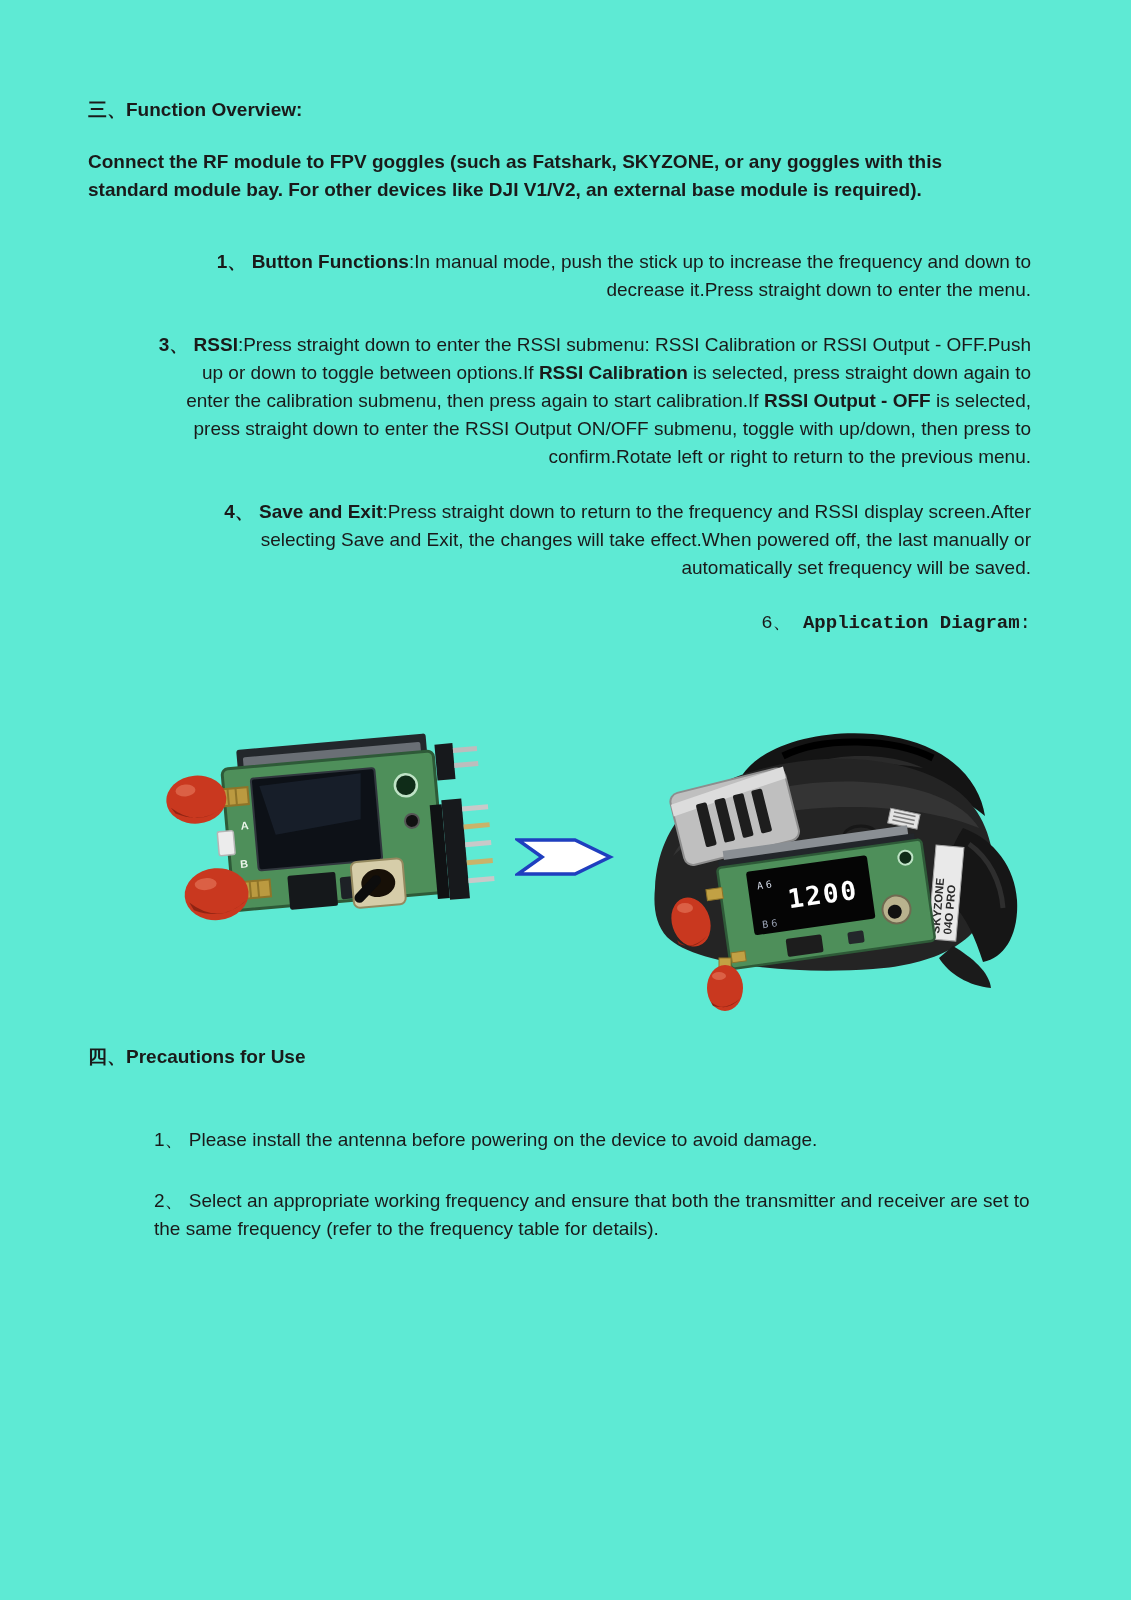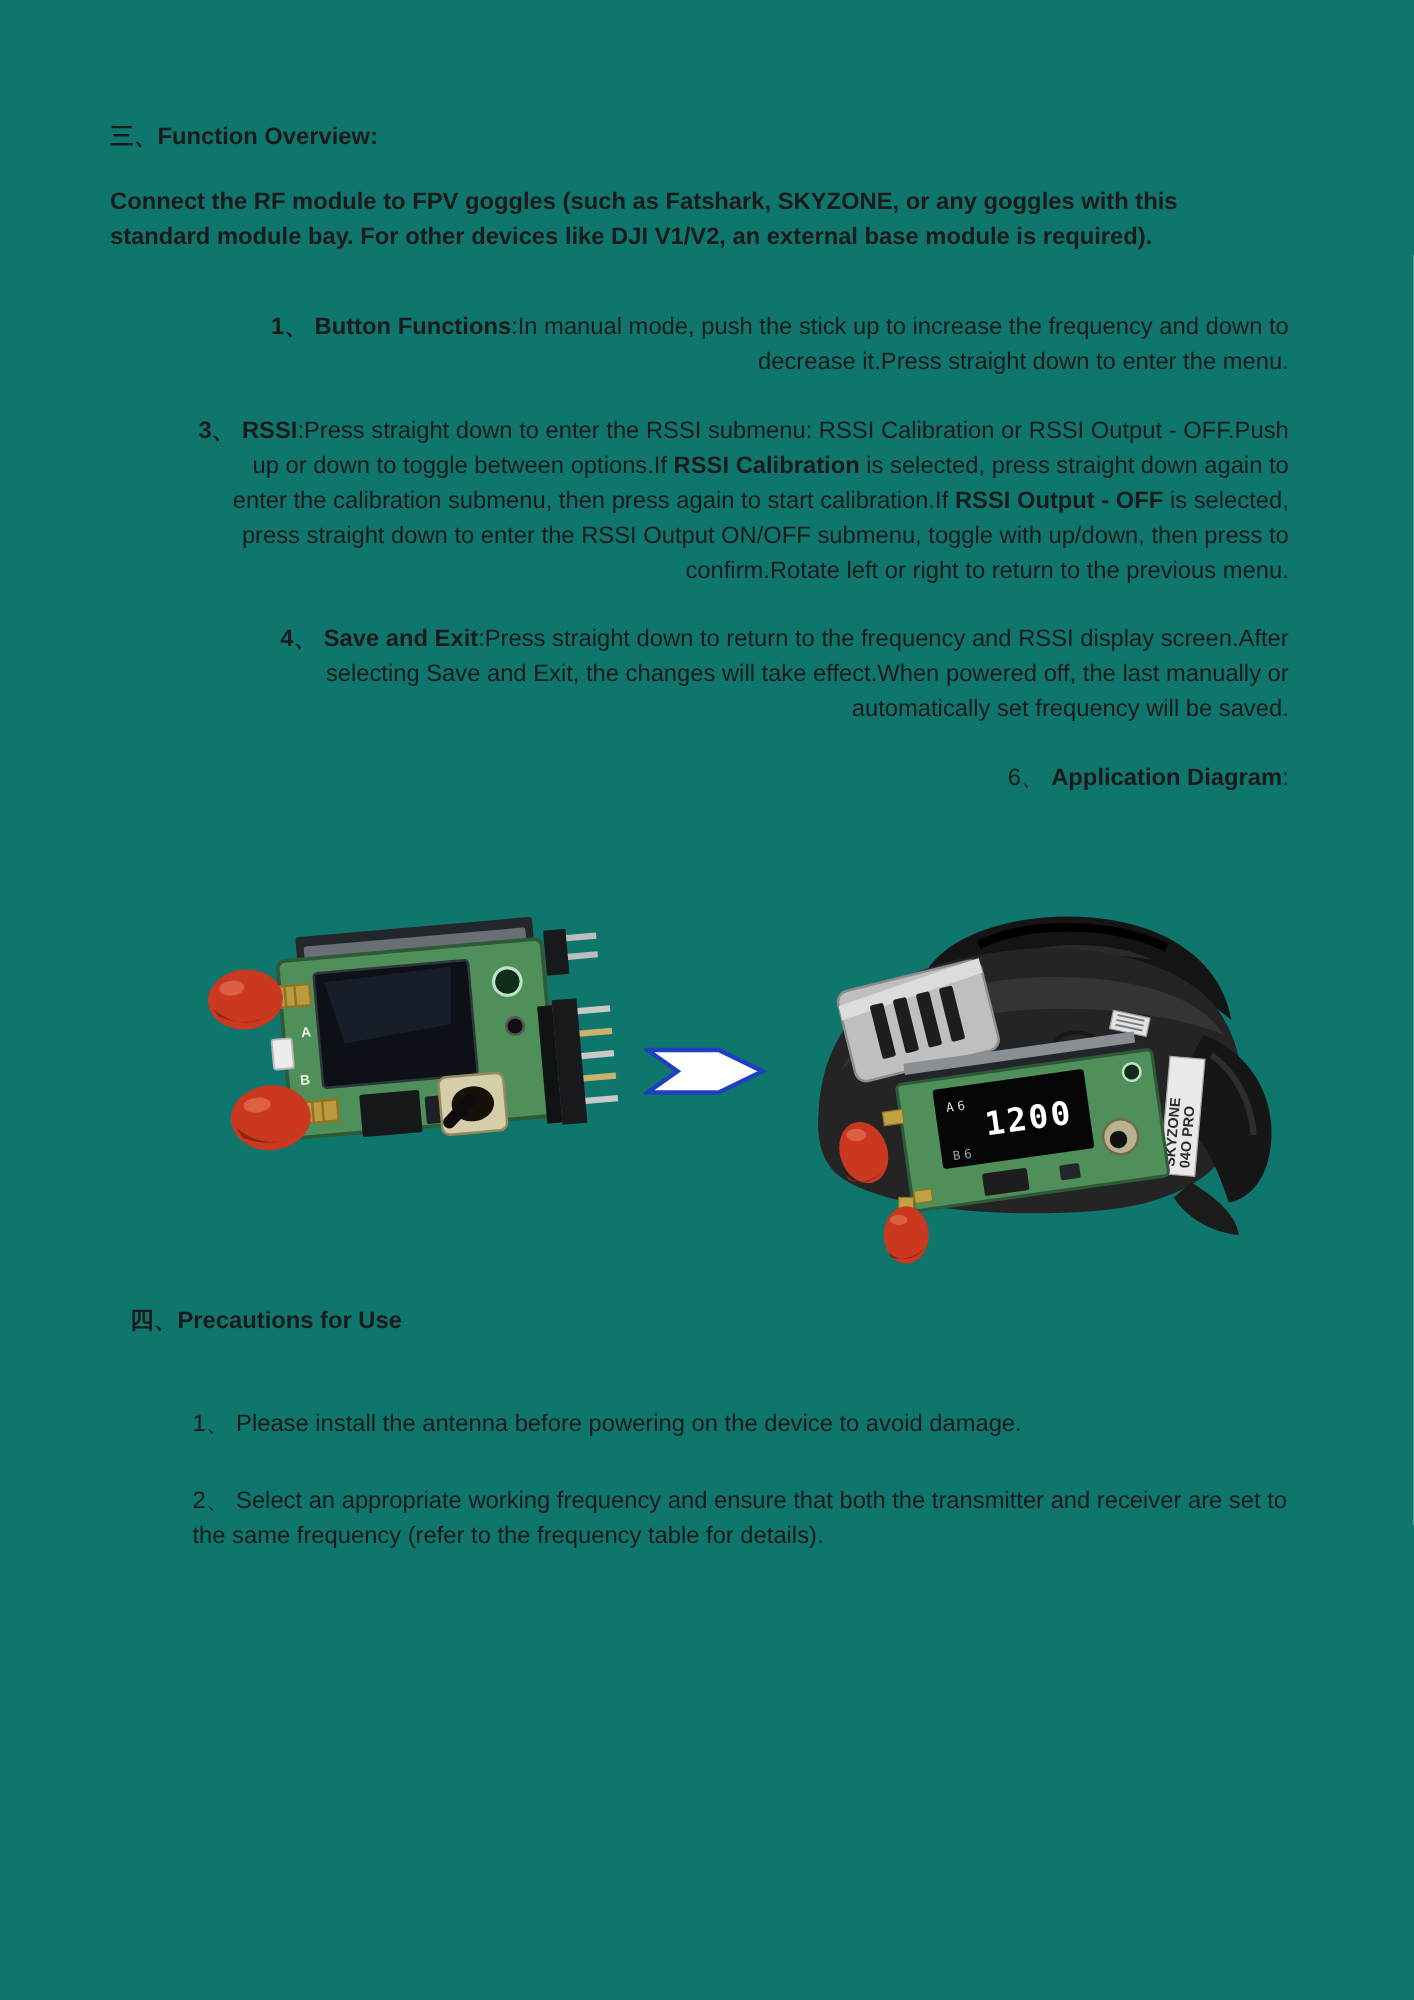--- a/index.html
+++ b/index.html
@@ -14,54 +14,54 @@
     font-family: "Liberation Sans", "DejaVu Sans", sans-serif;
     color: #1a1a1a;
     font-size: 19px;
     line-height: 28px;
   }
   .page {
     box-sizing: border-box;
     width: 1131px;
     height: 1600px;
     padding: 96px 100px 0 88px;
-    background: #0f766e;
+    background: #5eead4;
   }
   .b { font-weight: bold; }
   h2.doc-heading {
     font-size: 19px;
     line-height: 28px;
     font-weight: bold;
     margin: 0 0 24px 0;
   }
   p.intro {
     margin: 0 0 44px 0;
     max-width: 930px;
     font-weight: bold;
   }
   .item {
     margin: 0 0 27px 66px;
     max-width: 882px;
     text-align: right;
   }
-  .item.last { margin-bottom: 15px; }
+  .item.last { margin-bottom: 15px; font-family: Liberation Mono, monospace; }
   .figure {
     position: relative;
     height: 320px;
     margin: 56px 0 30px 0;
   }
   .fig-abs { position: absolute; }
   #module-svg { left: 78px;  top: 33px; }
   #arrow-svg  { left: 427px; top: 142px; }
   #goggles-svg{ left: 545px; top: 3px; }
   h2.s4-heading {
     font-size: 19px;
     line-height: 28px;
     font-weight: bold;
-    margin: 0 0 55px 16px;
+    margin: 0 0 55px 0;
   }
   .s4-item {
     margin: 0 0 33px 66px;
     max-width: 882px;
   }
 </style>
 </head>
 <body>
 
 <div class="page">

